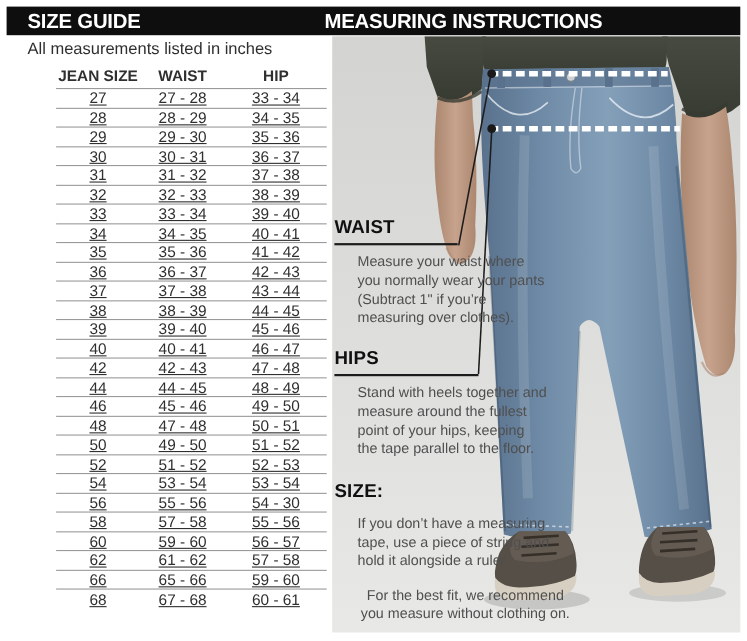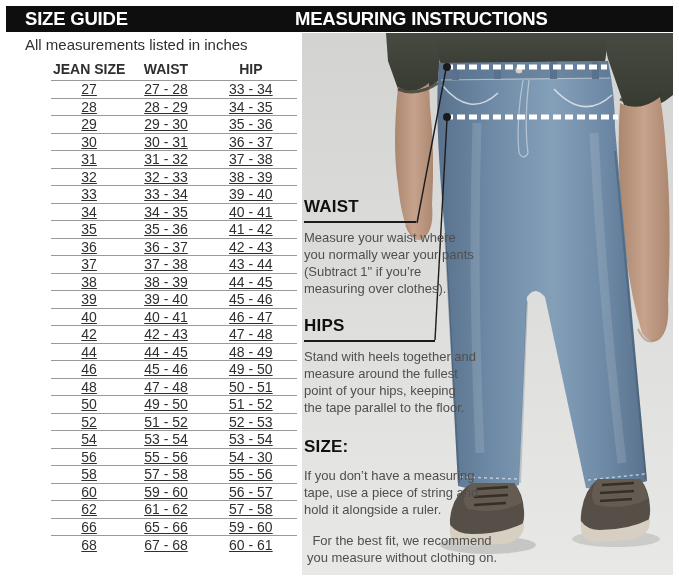--- a/index.html
+++ b/index.html
@@ -54,20 +54,21 @@
     font-size:17px;font-weight:bold;color:#101010;letter-spacing:0.2px;
     padding-bottom:4px;line-height:20px;
   }
   .ruled{border-bottom:2px solid #1c1c1c;}
   .sec-waist{top:164px;} .sec-waist .sec-title{width:112px;}
   .sec-hips{top:283px;}  .sec-hips  .sec-title{width:131px;}
   .sec-tips{top:404px;}
   .sec-body{
     margin-top:6px;font-size:13px;line-height:17px;color:var(--text-body,#4f4f4f);
     width:172px;
+    margin-left:21px;
   }
   .sec-tips .sec-body{width:196px;}
   .sec-body.second{margin-top:14px;text-align:center;}
 </style>
 </head>
 <body>
 
 <div class="topbar">
   <span class="bar-title left">SIZE GUIDE</span>
   <span class="bar-title right">MEASURING INSTRUCTIONS</span>

